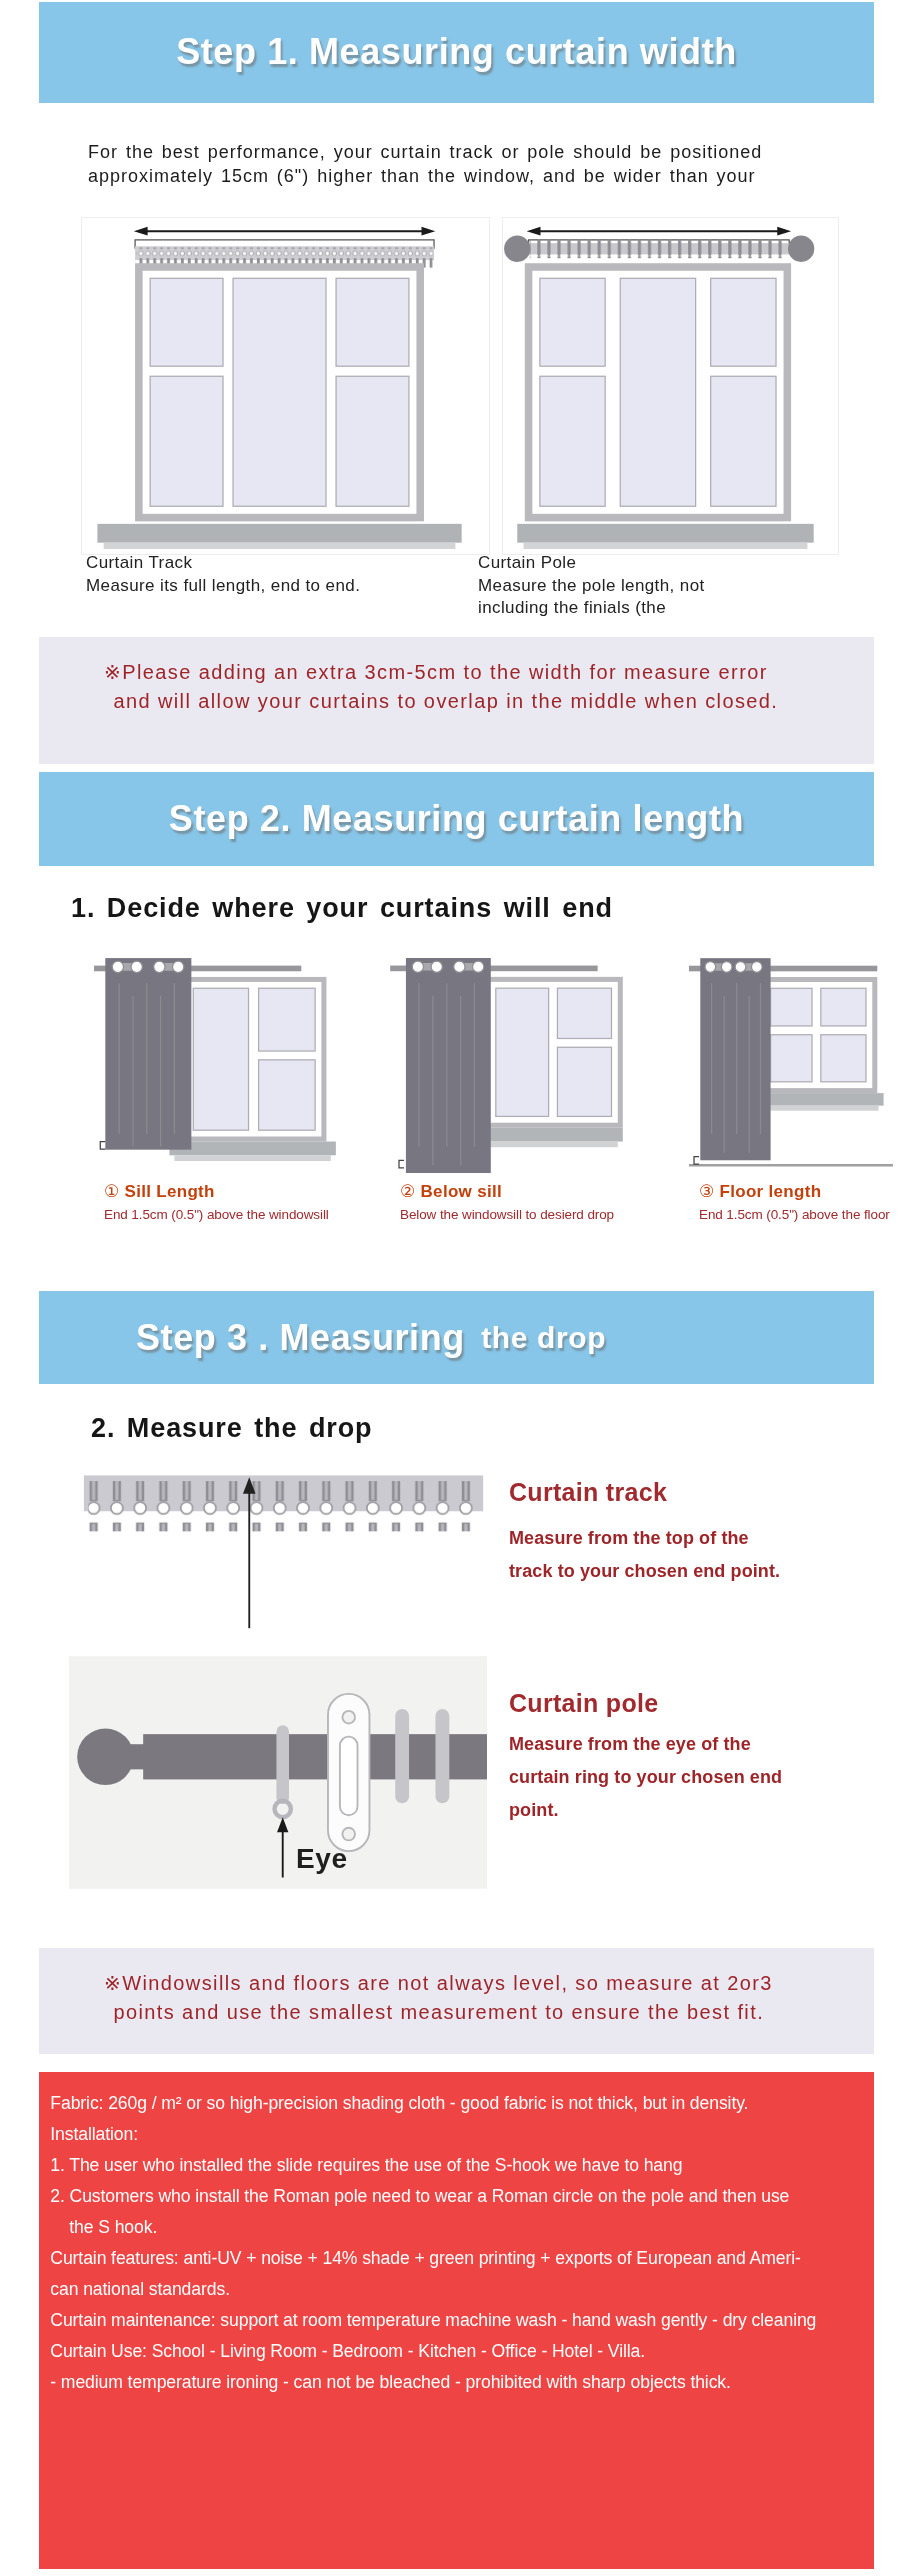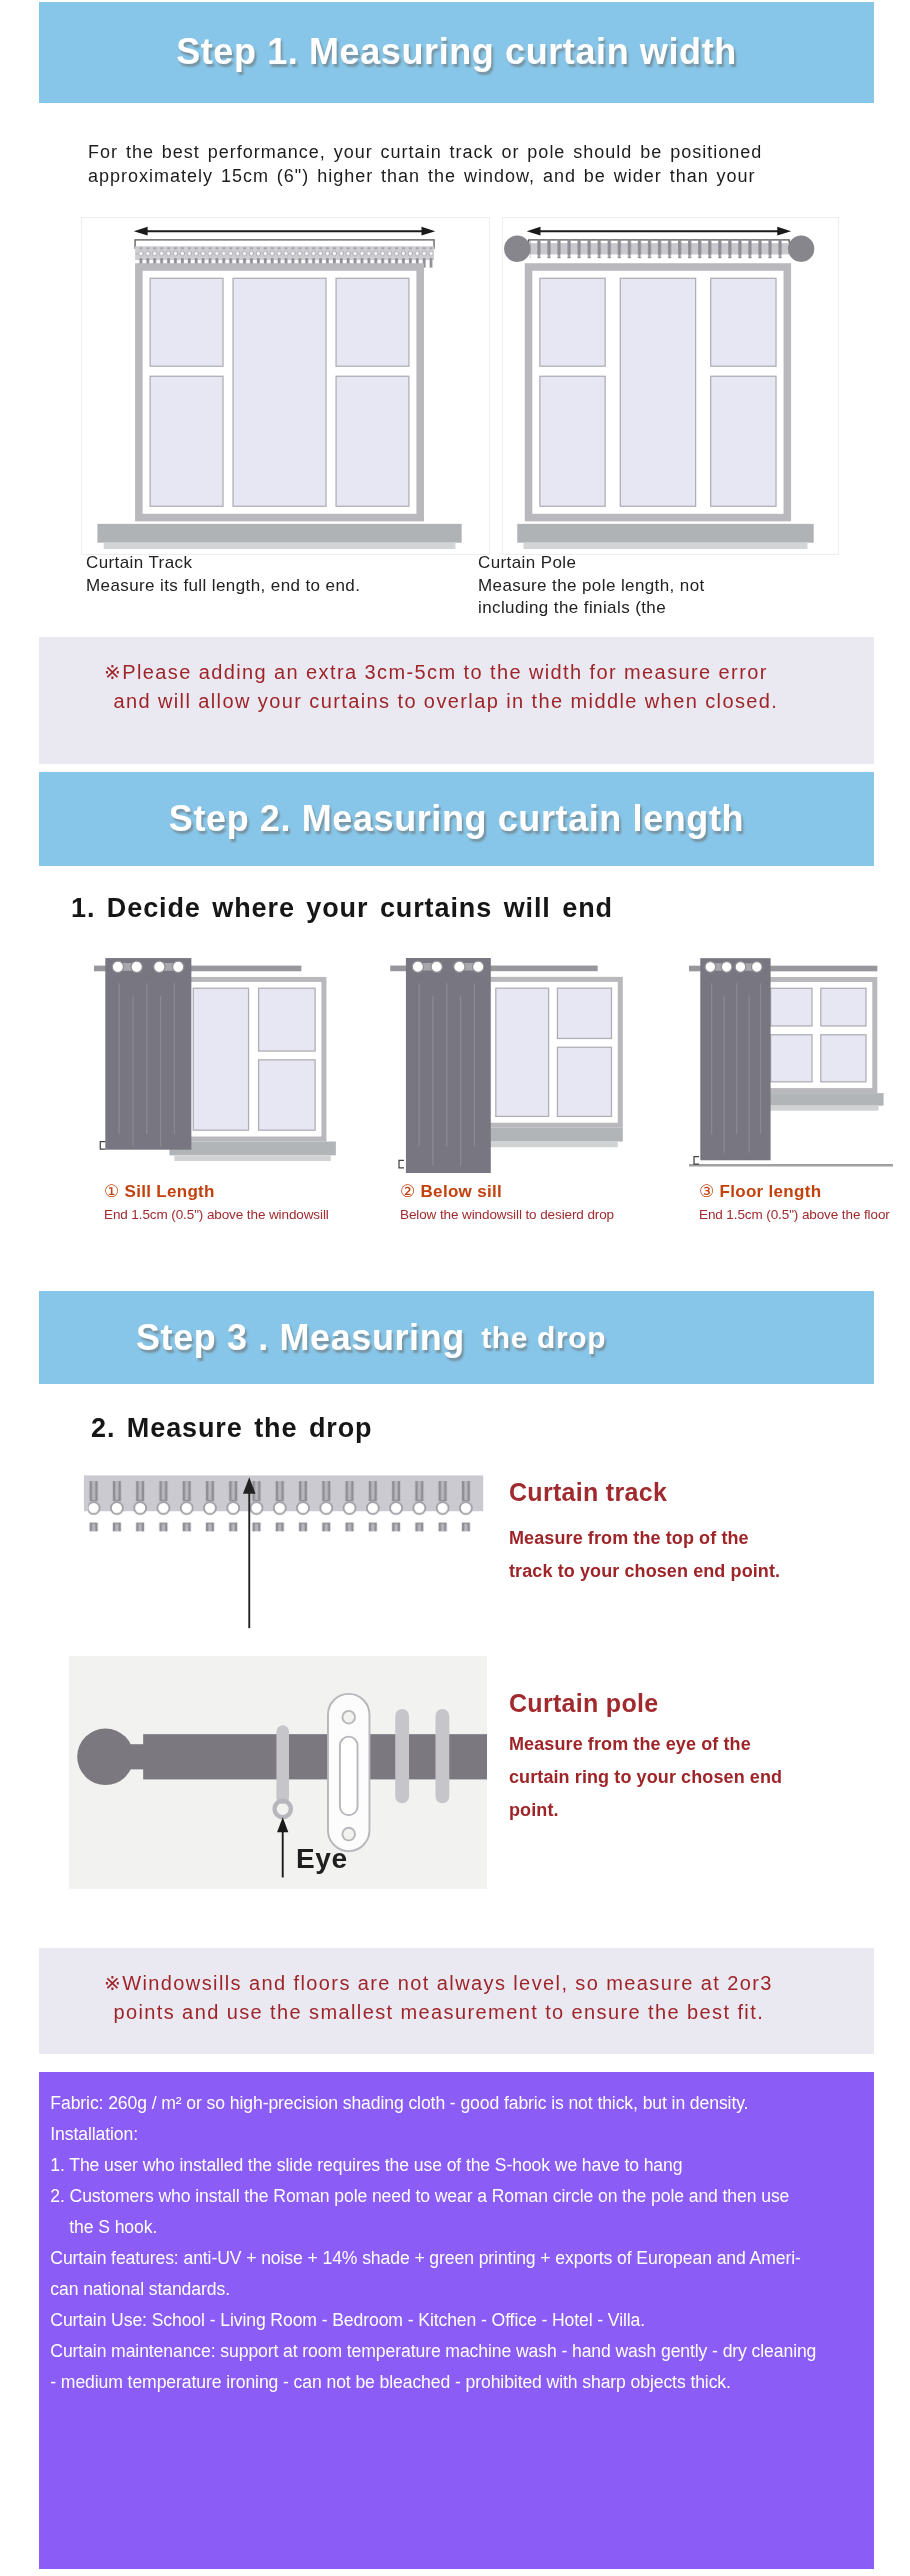--- a/index.html
+++ b/index.html
@@ -62,21 +62,21 @@
   #track-title{left:509px;top:1478px;}
   #track-desc{left:509px;top:1522px;}
   #pole-title{left:509px;top:1689px;}
   #pole-desc{left:509px;top:1728px;}
   #track-figure{left:82px;top:1472px;}
   #pole-figure{left:69px;top:1656px;}
   .eye-label{position:absolute;left:296px;top:1843px;font-weight:bold;font-size:28px;
         color:#1f1f1f;letter-spacing:0.6px;}
 
   
-  .footer{position:absolute;left:39px;top:2072px;width:835px;height:497px;background:#8b5cf6;
+  .footer{position:absolute;left:39px;top:2072px;width:835px;height:497px;background:#ef4444;
         box-sizing:border-box;padding:15.7px 9.4px 0 11.3px;color:#ffffff;font-size:17.6px;
         line-height:31px;letter-spacing:-0.1px;}
   .footer-line{white-space:nowrap;}
   .footer-line.indent{padding-left:19px;}
 </style>
 </head>
 <body>
 
 <div class="page">
 
@@ -384,19 +384,19 @@
   </div>
 
   <div class="footer">
     <div class="footer-line">Fabric: 260g / m² or so high-precision shading cloth - good fabric is not thick, but in density.</div>
     <div class="footer-line">Installation:</div>
     <div class="footer-line">1. The user who installed the slide requires the use of the S-hook we have to hang</div>
     <div class="footer-line">2. Customers who install the Roman pole need to wear a Roman circle on the pole and then use</div>
     <div class="footer-line indent">the S hook.</div>
     <div class="footer-line">Curtain features: anti-UV + noise + 14% shade + green printing + exports of European and Ameri-</div>
     <div class="footer-line">can national standards.</div>
+    <div class="footer-line">Curtain maintenance: support at room temperature machine wash - hand wash gently - dry cleaning</div>
     <div class="footer-line">Curtain Use: School - Living Room - Bedroom - Kitchen - Office - Hotel - Villa.</div>
-    <div class="footer-line">Curtain maintenance: support at room temperature machine wash - hand wash gently - dry cleaning</div>
     <div class="footer-line">- medium temperature ironing - can not be bleached - prohibited with sharp objects thick.</div>
   </div>
 
 </div>
 
 
 </body></html>

